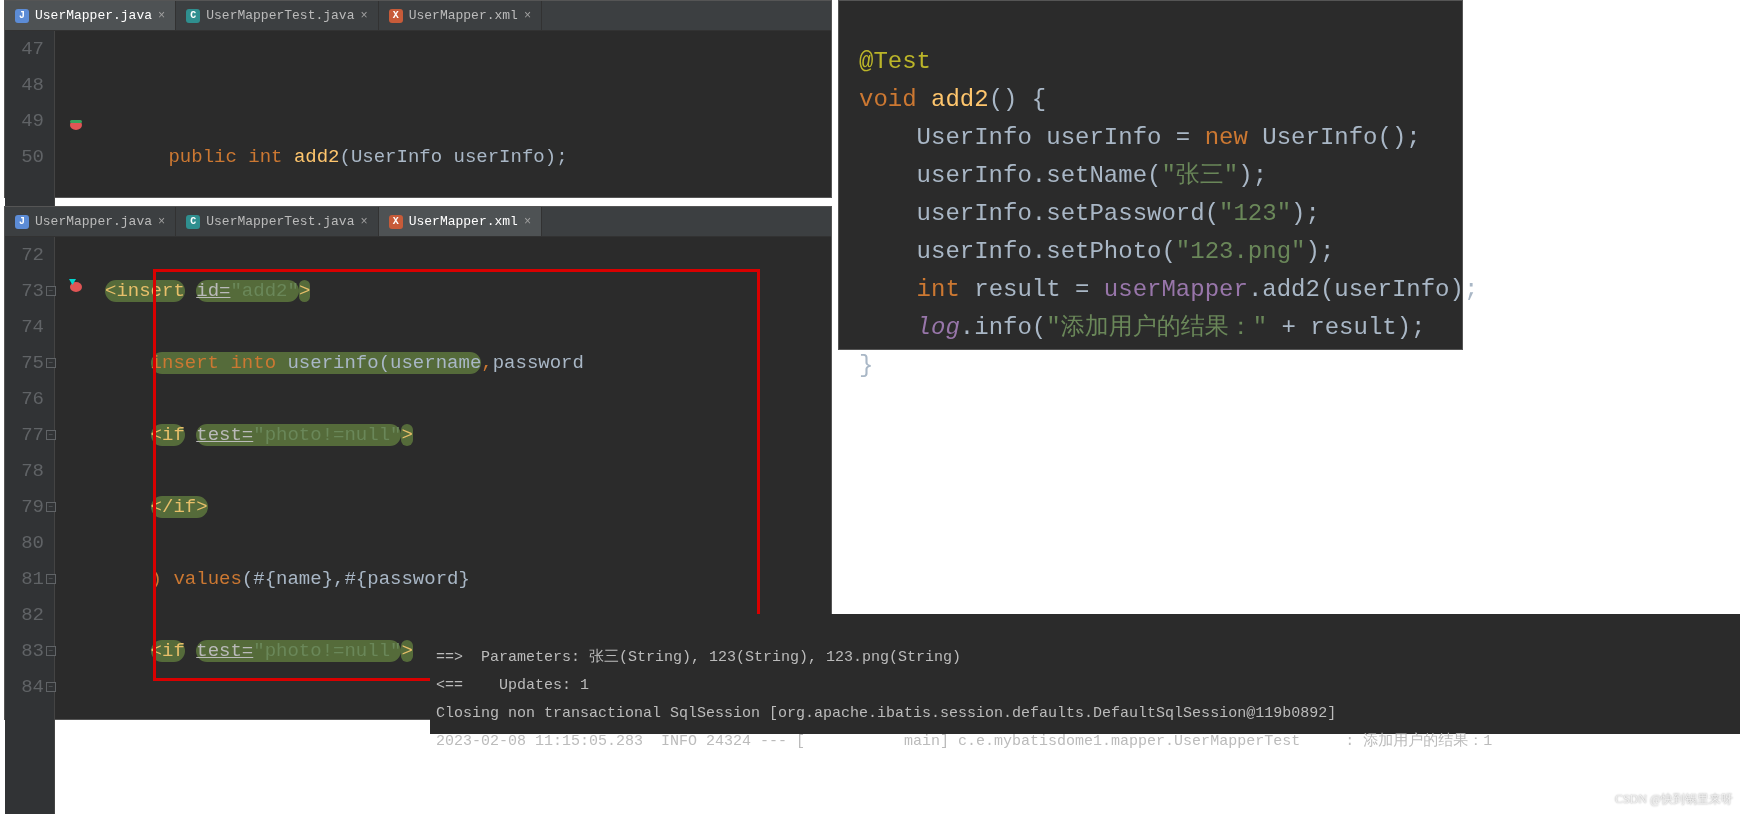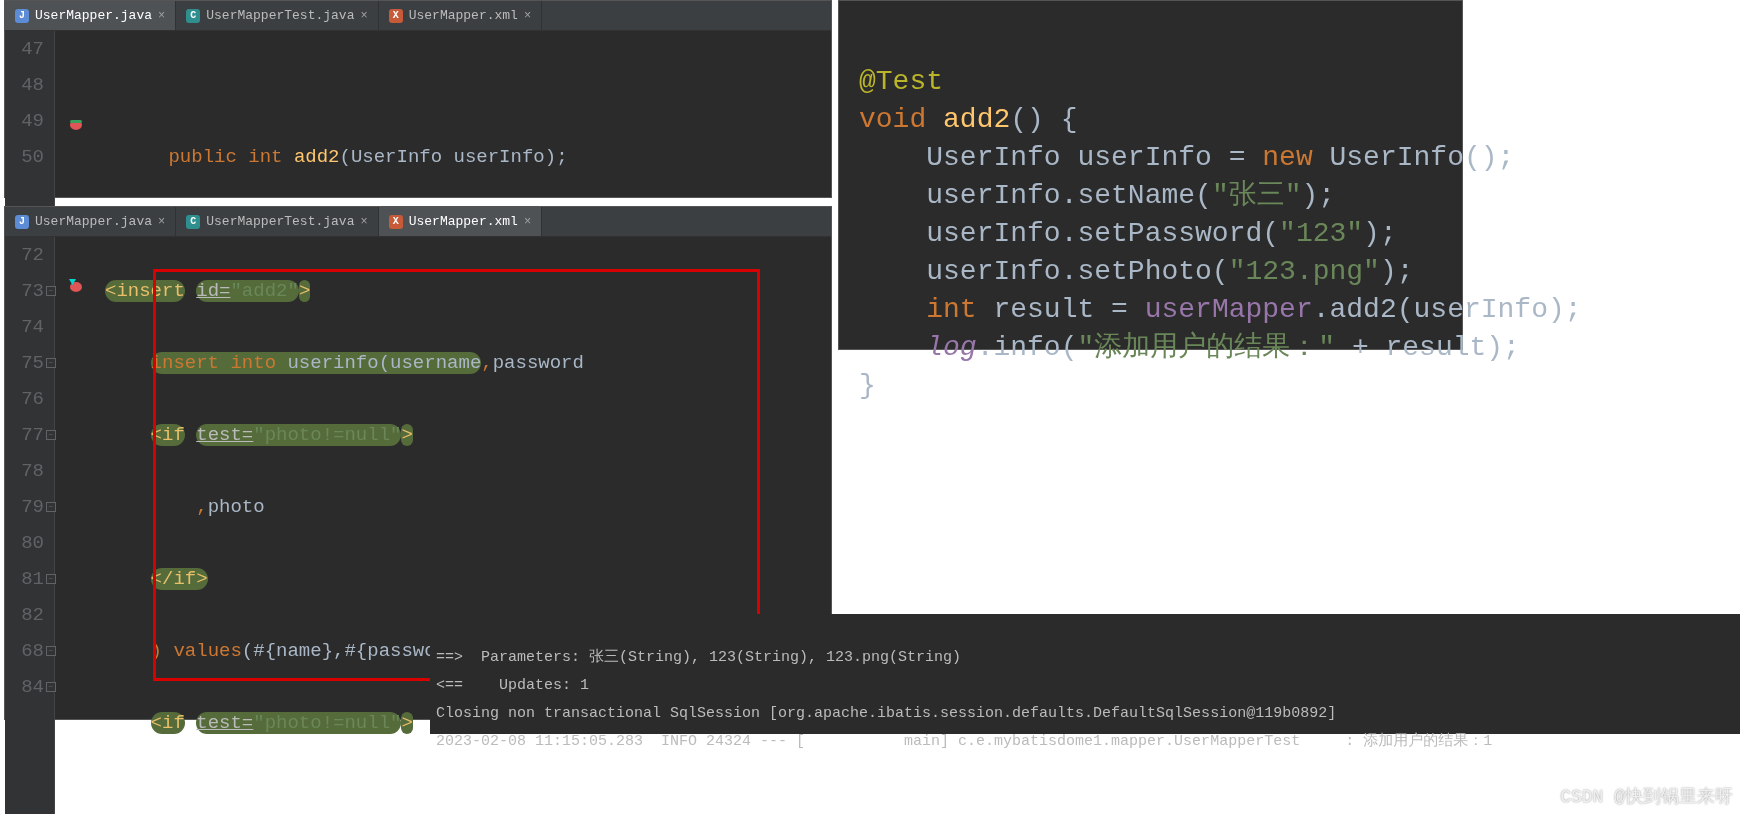--- a/index.html
+++ b/index.html
@@ -100,24 +100,24 @@
   .c-str    { color:#6a8759; }
   .c-brace  { background:#3b514d; padding:0 2px;}
   .c-kw2    { color:#cc7832; }
   .red-box {
     position:absolute;
     border: 3px solid #d90000;
     pointer-events:none;
   }
   
   .panel-right {
-    font-size: 28px;
+    font-size: 24px;
     line-height: 38px;
     color:#a9b7c6;
-    padding: 24px 20px;
+    padding: 4px 20px;
     white-space: pre;
   }
   .pr-ann   { color:#bbb529; }
   .pr-key   { color:#cc7832; }
   .pr-meth  { color:#ffc66d; }
   .pr-str   { color:#6a8759; }
   .pr-field { color:#9876aa; font-style: italic; }
   .pr-fieldni { color:#9876aa; }
   
   .console {
@@ -128,22 +128,22 @@
     line-height: 28px;
     font-family:"Consolas","Courier New",monospace;
     white-space: pre;
     padding:2px 6px;
   }
   .watermark {
     position:absolute;
     right: 10px; bottom: 6px;
     color: #e0e0e0;
     opacity:0.45;
-    font-size:18px;
-    font-family: Liberation Mono, monospace;
+    font-size:12px;
+    font-family: Liberation Serif, serif;
     text-shadow: 0 0 2px #000;
   }
 </style>
 </head>
 <body>
 
 <div class="panel" style="left:4px; top:0; width:828px; height:198px;">
   <div class="tab-bar">
     <div class="tab active">
       <span class="file-icon fi-java">J</span>
@@ -230,33 +230,32 @@
           <span>79</span>
           <span class="fold">−</span>
         </div>
       <div class="ln">80</div>
       <div class="ln">
           <span>81</span>
           <span class="fold">−</span>
         </div>
       <div class="ln">82</div>
       <div class="ln">
-          <span>68</span>
+          <span>83</span>
           <span class="fold">−</span>
         </div>
       <div class="ln">
           <span>84</span>
           <span class="fold">−</span>
         </div>
     </div>
     <div class="code" style="padding-left:50px;">
 <div class="line"><span class="c-tagbg c-tag"><span>&lt;insert</span></span> <span class="c-tagbg"><span class="c-attr">id=</span><span class="c-str">"add2"</span></span><span class="c-tagbg c-tag">&gt;</span></div>
 <div class="line">    <span class="c-tagbg"><span class="c-kw2">insert</span> <span class="c-kw2">into</span> <span>userinfo(username</span></span><span class="c-kw2">,</span><span>password</span></div>
 <div class="line">    <span class="c-tagbg c-tag"><span>&lt;if</span></span> <span class="c-tagbg"><span class="c-attr">test=</span><span class="c-str">"photo!=null"</span></span><span class="c-tagbg c-tag">&gt;</span></div>
-<div class="line">        <span class="c-kw2">,</span><span>photo</span></div>
 <div class="line">    <span class="c-tagbg c-tag">&lt;/if&gt;</span></div>
 <div class="line">    <span class="c-kw2">)</span> <span class="c-kw2">values</span><span>(#{name},#{password}</span></div>
 <div class="line">    <span class="c-tagbg c-tag"><span>&lt;if</span></span> <span class="c-tagbg"><span class="c-attr">test=</span><span class="c-str">"photo!=null"</span></span><span class="c-tagbg c-tag">&gt;</span></div>
 
 
 
 
 
     </div>
   </div>

